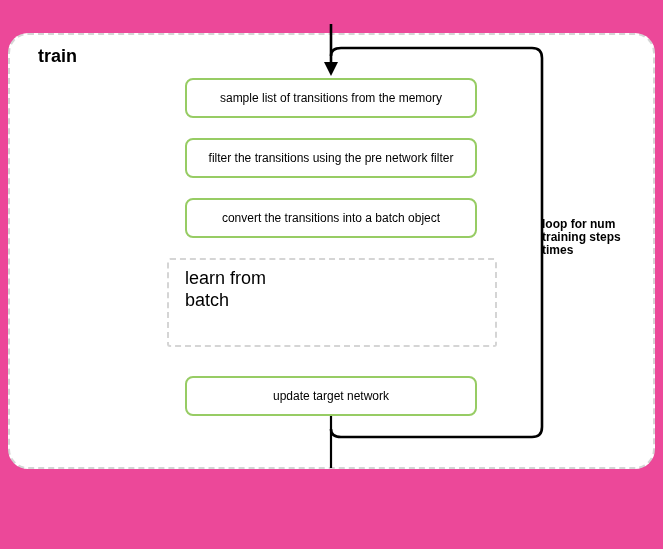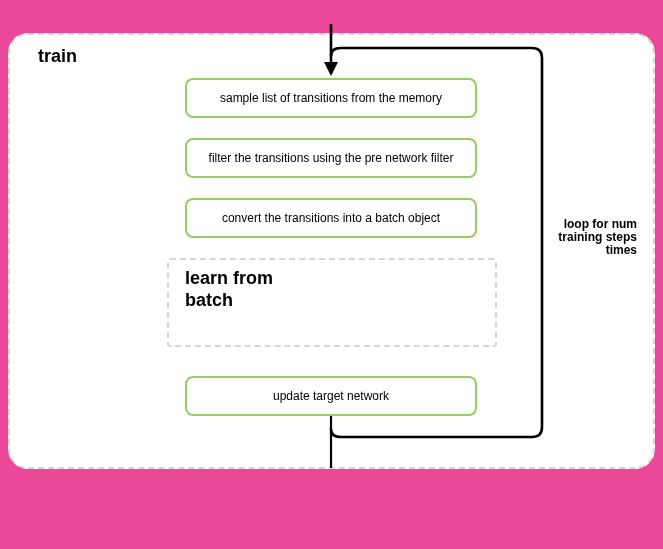--- a/index.html
+++ b/index.html
@@ -67,36 +67,36 @@
     left: 167px;
     top: 258px;
     width: 330px;
     height: 89px;
     background: #ffffff;
     border: 2px dashed #d5d5d5;
     border-radius: 3px;
     box-sizing: border-box;
     padding: 7px 0 0 16px;
     font-size: 18px;
-    font-weight: bold;
+    font-weight: normal;
     line-height: 22px;
     color: #000000;
     white-space: pre-line;
     z-index: 2;
   }
   .loop-label {
     position: absolute;
     left: 542px;
     top: 218px;
     width: 95px;
     font-size: 12px;
     font-weight: bold;
     line-height: 13px;
     color: #000000;
-    text-align: right;
+    text-align: left;
     white-space: pre-line;
     z-index: 2;
   }
 </style>
 </head>
 <body>
 
 <div class="stage">
 
   <div class="train-container"></div>

